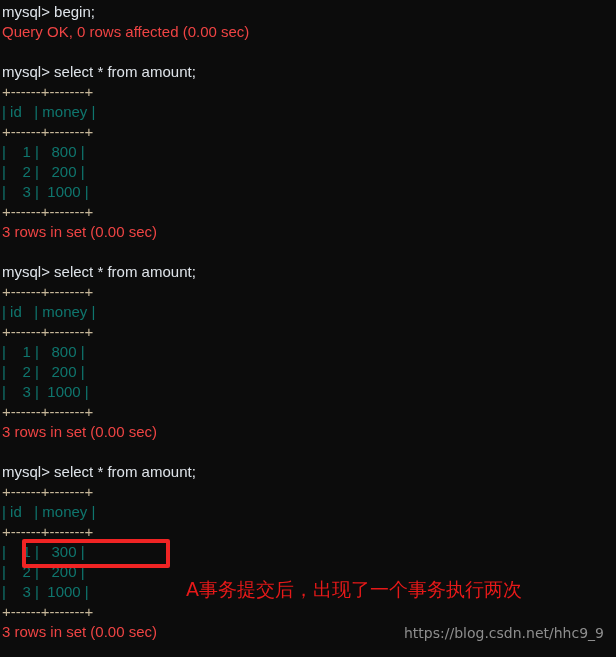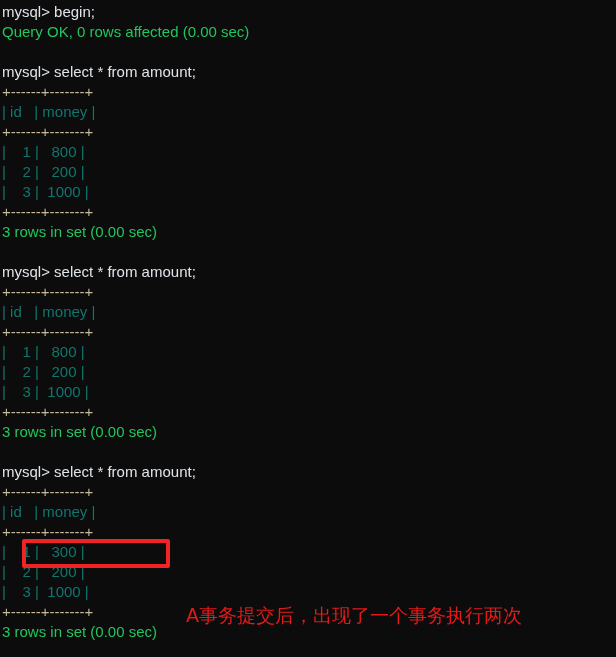--- a/index.html
+++ b/index.html
@@ -52,21 +52,21 @@
   
   .line.rule {
     color: #c8b89a;
   }
   
   .line.row {
     color: #0f766e;
   }
   
   .line.status {
-    color: #22c55e;
+    color: #ef4444;
   }
   .line.blank {
     color: transparent;
   }
 
   
   #highlight-box {
     position: absolute;
     left: 22px;
     top: 539px;
@@ -84,21 +84,20 @@
     left: 186px;
     top: 524px;
     color: #e61919;
     font-family: "DejaVu Sans", "Liberation Sans", sans-serif;
     font-size: 19px;
     line-height: 26px;
     white-space: pre;
   }
   #annotation .anno-line {
     white-space: pre;
-    margin-top: 26px;
   }
 
   
   #watermark {
     position: absolute;
     right: 12px;
     bottom: 16px;
     color: #8e8e8e;
     font-family: "DejaVu Sans", "Liberation Sans", sans-serif;
     font-size: 14px;
@@ -112,14 +111,15 @@
 
   <div class="console" id="console-lines"><div class="line cmd">mysql&gt; begin;</div><div class="line status">Query OK, 0 rows affected (0.00 sec)</div><div class="line blank"> </div><div class="line cmd">mysql&gt; select * from amount;</div><div class="line rule" style="color: rgb(200, 184, 154);">+------+-------+</div><div class="line row">| id   | money |</div><div class="line rule" style="color: rgb(200, 184, 154);">+------+-------+</div><div class="line row">|    1 |   800 |</div><div class="line row">|    2 |   200 |</div><div class="line row">|    3 |  1000 |</div><div class="line rule" style="color: rgb(200, 184, 154);">+------+-------+</div><div class="line status">3 rows in set (0.00 sec)</div><div class="line blank"> </div><div class="line cmd">mysql&gt; select * from amount;</div><div class="line rule" style="color: rgb(200, 184, 154);">+------+-------+</div><div class="line row">| id   | money |</div><div class="line rule" style="color: rgb(200, 184, 154);">+------+-------+</div><div class="line row">|    1 |   800 |</div><div class="line row">|    2 |   200 |</div><div class="line row">|    3 |  1000 |</div><div class="line rule" style="color: rgb(200, 184, 154);">+------+-------+</div><div class="line status">3 rows in set (0.00 sec)</div><div class="line blank"> </div><div class="line cmd">mysql&gt; select * from amount;</div><div class="line rule" style="color: rgb(200, 184, 154);">+------+-------+</div><div class="line row">| id   | money |</div><div class="line rule" style="color: rgb(200, 184, 154);">+------+-------+</div><div class="line row">|    1 |   300 |</div><div class="line row">|    2 |   200 |</div><div class="line row">|    3 |  1000 |</div><div class="line rule" style="color: rgb(200, 184, 154);">+------+-------+</div><div class="line status">3 rows in set (0.00 sec)</div></div>
 
   <div id="highlight-box" style="border-color: rgb(240, 36, 36);"></div>
 
   <div id="annotation" style="color: rgb(230, 25, 25);">
     <div class="anno-line">A事务提交后，出现了一个事务执行两次</div>
     <div class="anno-line">同样的查询，得到了不一样的结果。</div>
   </div>
 
+  <div id="watermark" style="color: rgb(142, 142, 142);">https://blog.csdn.net/hhc9_9</div>
 
 </div>
 
 </body></html>

